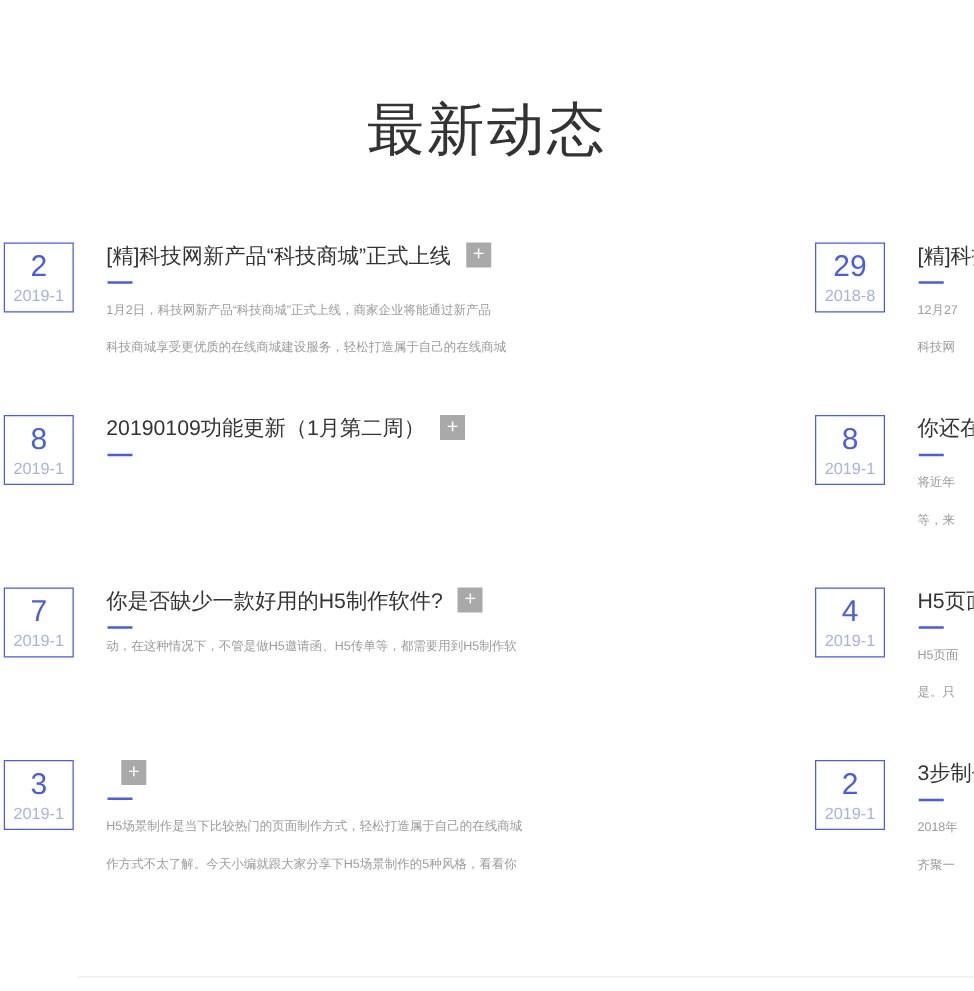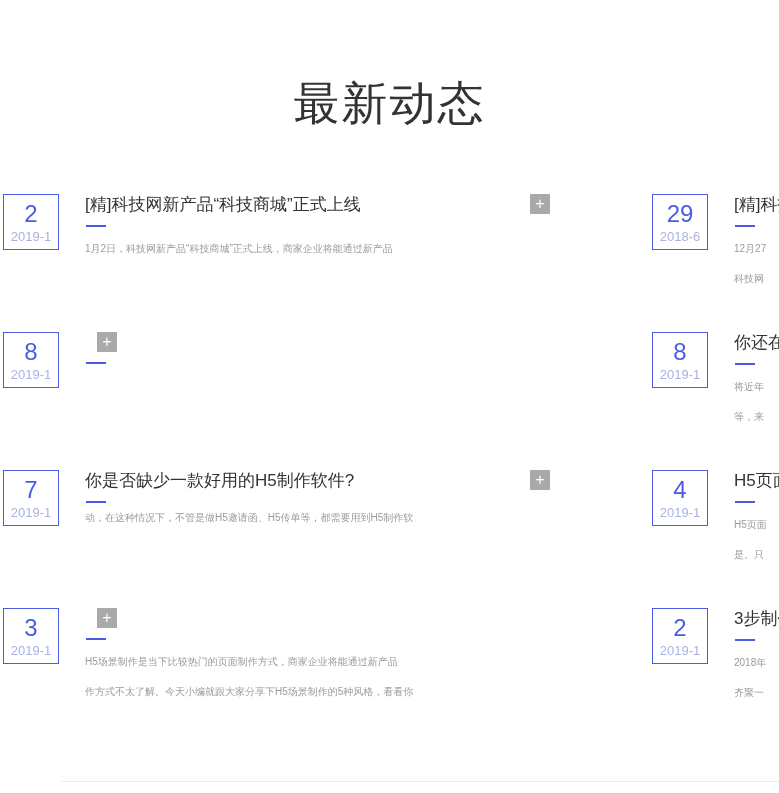--- a/index.html
+++ b/index.html
@@ -54,21 +54,20 @@
   .date-box .ym {
     font-size: 13px;
     line-height: 17px;
     color: var(--date_muted, #a8b2e2);
   }
 
   .content { flex: 1; margin-left: 26px; min-width: 0; }
 
   .title-row {
     display: flex;
-    justify-content: space-between;
     align-items: flex-start;
   }
   .title {
     font-size: 17px;
     line-height: 21px;
     font-weight: 400;
     color: var(--item_title, #333);
     white-space: nowrap;
     cursor: pointer;
   }
@@ -125,46 +124,48 @@
         <div class="day">2</div>
         <div class="ym">2019-1</div>
       </div>
       <div class="content">
         <div class="title-row">
           <h3 class="title">[精]科技网新产品“科技商城”正式上线</h3>
           <span class="plus">+</span>
         </div>
         <span class="dash"></span>
         <p class="desc first">1月2日，科技网新产品“科技商城”正式上线，商家企业将能通过新产品</p>
+        <p class="desc">科技商城享受更优质的在线商城建设服务，轻松打造属于自己的在线商城</p>
       </div>
     </article>
 
     <article class="item">
       <div class="date-box">
         <div class="day">29</div>
-        <div class="ym">2018-6</div>
+        <div class="ym">2018-8</div>
       </div>
       <div class="content">
         <div class="title-row">
           <h3 class="title">[精]科技</h3>
 
         </div>
         <span class="dash"></span>
         <p class="desc first">12月27</p>
         <p class="desc">科技网</p>
       </div>
     </article>
 
     <article class="item">
       <div class="date-box">
         <div class="day">8</div>
         <div class="ym">2019-1</div>
       </div>
       <div class="content">
         <div class="title-row">
+          <h3 class="title">20190109功能更新（1月第二周）</h3>
           <span class="plus">+</span>
         </div>
         <span class="dash"></span>
         <p class="desc"></p>
       </div>
     </article>
 
     <article class="item">
       <div class="date-box">
         <div class="day">8</div>
@@ -215,21 +216,21 @@
     <article class="item">
       <div class="date-box">
         <div class="day">3</div>
         <div class="ym">2019-1</div>
       </div>
       <div class="content">
         <div class="title-row">
           <span class="plus">+</span>
         </div>
         <span class="dash"></span>
-        <p class="desc first">H5场景制作是当下比较热门的页面制作方式，商家企业将能通过新产品</p>
+        <p class="desc first">H5场景制作是当下比较热门的页面制作方式，轻松打造属于自己的在线商城</p>
         <p class="desc">作方式不太了解。今天小编就跟大家分享下H5场景制作的5种风格，看看你</p>
       </div>
     </article>
 
     <article class="item">
       <div class="date-box">
         <div class="day">2</div>
         <div class="ym">2019-1</div>
       </div>
       <div class="content">

